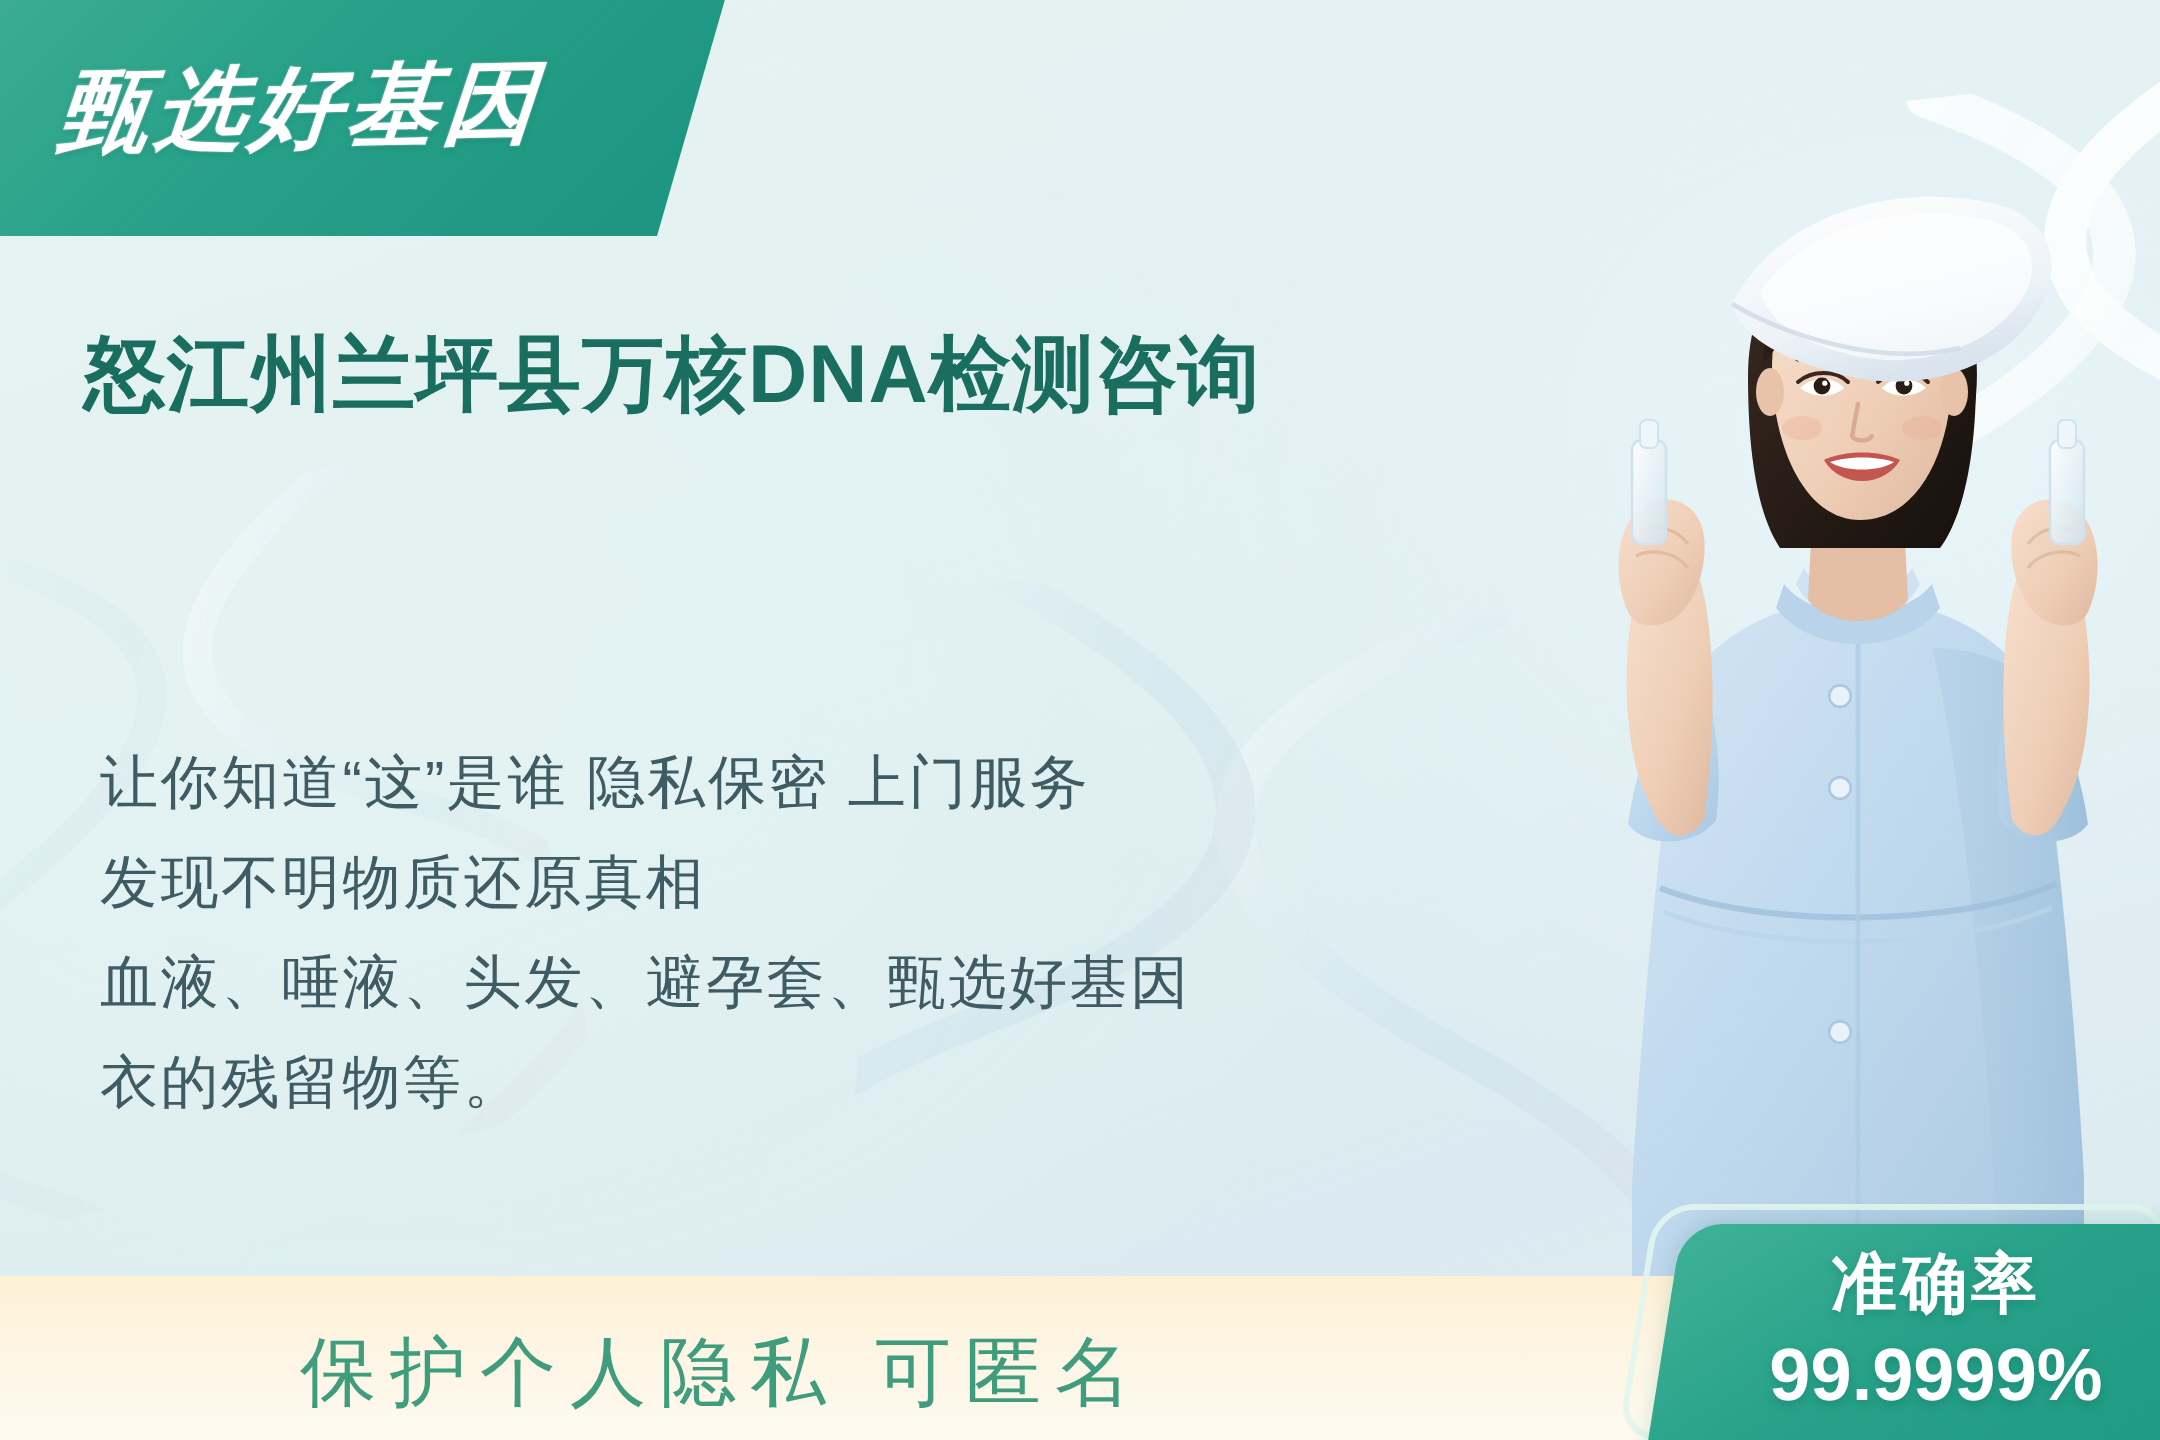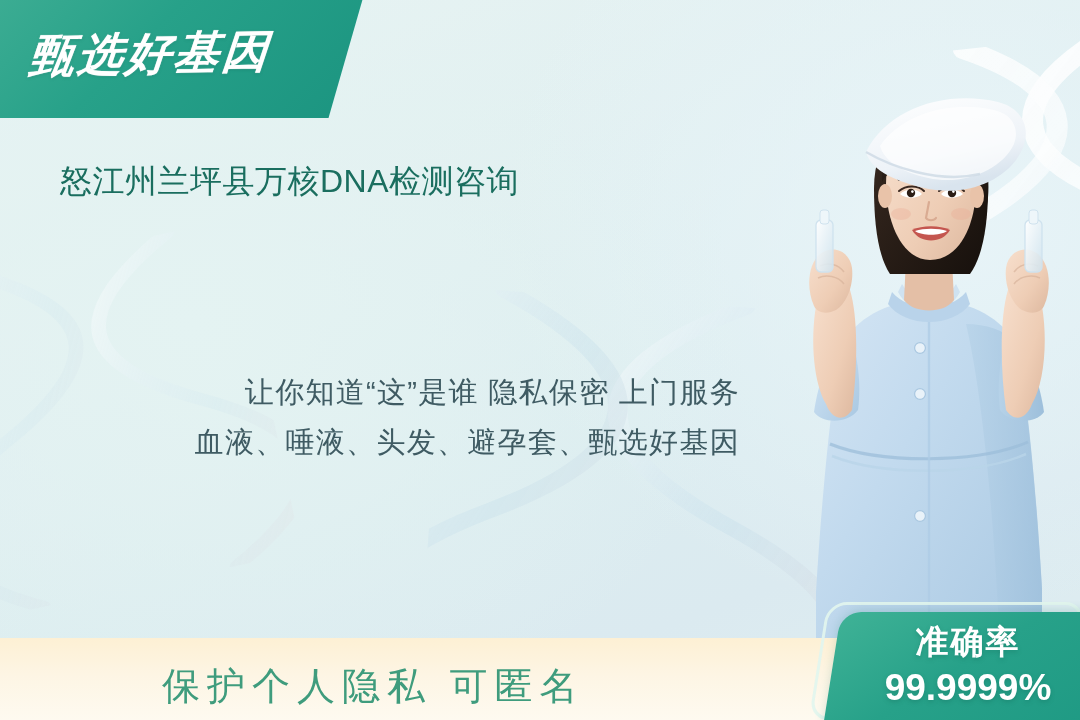--- a/index.html
+++ b/index.html
@@ -52,45 +52,45 @@
 
   
   #nurse {
     position:absolute; right:-8px; top:92px;
     width:318px; height:560px;
     pointer-events:none;
   }
 
   
   #headline {
-    position:absolute; left:60px; top:160px;
+    position:absolute; left:42px; top:160px;
     width:790px;
     color:#1a6e5f;
-    font-size:32px; font-weight:400; line-height:1.33;
+    font-size:41px; font-weight:700; line-height:1.33;
     letter-spacing:.5px;
   }
 
   
   #body-copy {
     position:absolute; left:50px; top:368px;
     width:690px;
     color:#3f5b63;
     font-size:29px; font-weight:300; line-height:1.72;
     letter-spacing:1.3px;
   }
-  #body-copy p { white-space:nowrap;text-align:right; }
+  #body-copy p { white-space:nowrap; }
 
   
   #footer-band {
     position:absolute; left:0; bottom:0;
     width:1080px; height:82px;
     background:linear-gradient(180deg,#fdf0d4 0%,#fdf5e4 45%,#fefaf0 100%);
   }
   #footer-text {
-    position:absolute; left:162px; bottom:8px;
+    position:absolute; left:150px; bottom:8px;
     color:#3f9c7d;
     font-size:38px; font-weight:300;
     letter-spacing:7px;
     white-space:nowrap;
   }
 
   
   #accuracy-badge {
     position:absolute; right:-6px; bottom:-4px;
     width:268px; height:122px;
@@ -326,21 +326,23 @@
   <div id="logo-banner">
     <span class="logo-text">甄选好基因</span>
   </div>
 
   <h1 id="headline">
     <span>怒江州兰坪县万核DNA检测咨询</span><br>
   </h1>
 
   <div id="body-copy">
     <p>让你知道“这”是谁 隐私保密 上门服务</p>
+    <p>发现不明物质还原真相</p>
     <p>血液、唾液、头发、避孕套、甄选好基因</p>
+    <p>衣的残留物等。</p>
   </div>
 
   <div id="footer-band"></div>
   <div id="footer-text">保护个人隐私 可匿名</div>
 
   <div id="accuracy-badge">
     <div class="outline"></div>
     <div class="card"></div>
     <div class="labels">
       <div class="rate-label">准确率</div>

